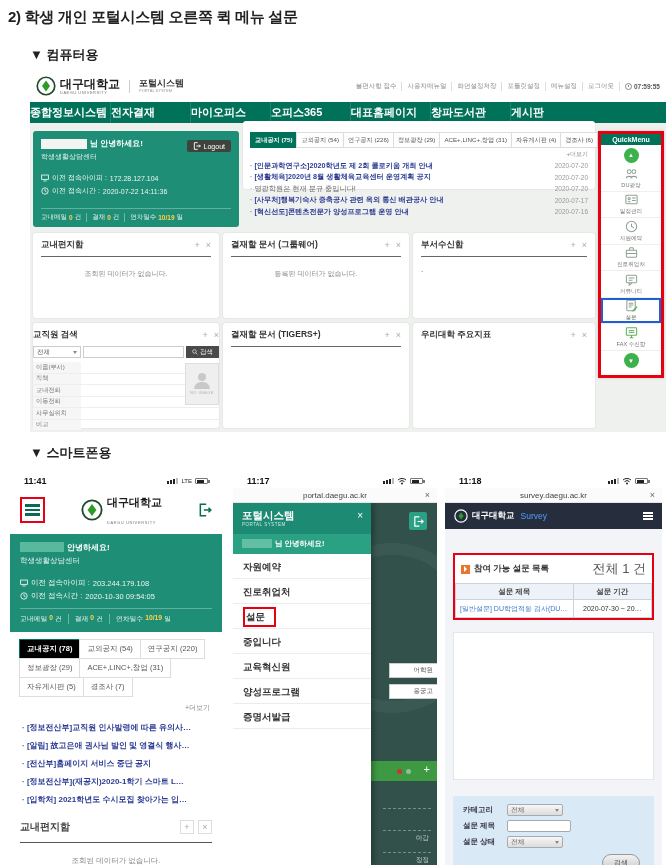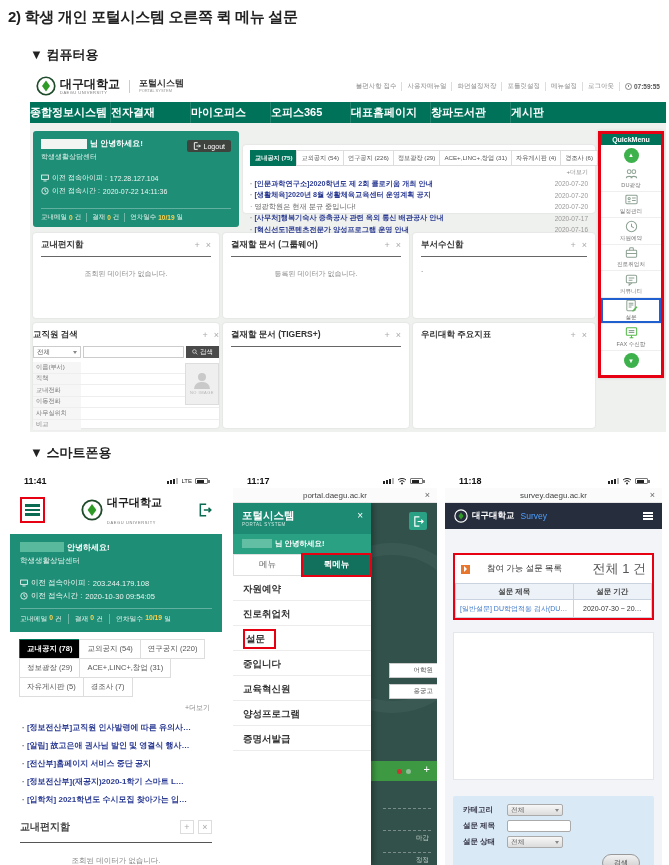--- a/index.html
+++ b/index.html
@@ -37,21 +37,21 @@
   .du-logout{position:absolute;right:8px;top:9px;background:#3E433E;color:#fff;font-size:7px;padding:2px 6px;border-radius:2px;display:flex;gap:3px;align-items:center;cursor:pointer}
   .du-dept{font-size:7px;margin-top:3px;color:#DFF0EA}
   .du-meta{font-size:7px;margin-top:3px;display:flex;gap:3px;align-items:center;color:#EAF5F0}
   .du-meta.first{margin-top:11px}
   .du-foot{position:absolute;left:8px;right:8px;bottom:5px;border-top:1px solid rgba(255,255,255,.3);padding-top:4px;display:flex;font-size:6.5px;align-items:center;color:#EAF5F0}
   .du-foot .seg{display:flex;gap:2px;align-items:center;padding:0 5px;border-right:1px solid rgba(255,255,255,.35);white-space:nowrap}
   .du-foot .seg:first-child{padding-left:0}
   .du-foot .seg:last-child{border-right:none}
   .accent{color:#FFD34D;font-weight:bold}
 
-  #d-notice{left:213px;top:75px;width:352px;height:68px;padding:5px 7px}
+  #d-notice{left:213px;top:51px;width:352px;height:68px;padding:11px 7px}
   .n-tabs{display:flex}
   .n-tab{font-size:6.2px;color:#555;background:#fff;border:1px solid #ddd;padding:2.5px 4px;margin-left:-1px;white-space:nowrap;cursor:pointer}
   .n-tab.active{background:#00725A;border-color:#00725A;color:#fff;font-weight:bold;margin-left:0}
   .n-more{text-align:right;font-size:6px;color:#888;margin:2px 0 1px;cursor:pointer}
   .n-row{display:flex;justify-content:space-between;align-items:center;margin:1.5px 0}
   .n-title{font-size:7.2px;font-weight:bold;color:#2A3A93;white-space:nowrap;overflow:hidden;max-width:290px;cursor:pointer}
   .n-title::before{content:"· ";color:#999}
   .n-title.muted{color:#666;font-weight:normal}
   .n-date{font-size:6.5px;color:#999}
 
@@ -162,21 +162,21 @@
   .p2-flabel{position:absolute;right:8px;font-size:6.5px;color:#C8D4CE}
 
   .p3-head{height:26px;background:#262D3D;display:flex;align-items:center;padding:0 9px;gap:4px;position:relative}
   .p3-univ{font-size:8.5px;font-weight:bold;color:#fff}
   .p3-app{font-size:8.5px;color:#4D9FFF;margin-left:2px}
   .p3-burger{position:absolute;right:9px;cursor:pointer}
   .p3-burger i{display:block;width:10px;height:1.5px;background:#fff;margin:1.5px 0}
   .p3-body{background:#F2F4F7;height:336px;padding:10px 8px}
   .p3-redbox{border:2.5px solid #E60012;background:#fff;margin-top:14px}
   .p3-lhead{display:flex;justify-content:space-between;align-items:center;padding:5px 6px}
-  .p3-lt{display:flex;align-items:center;gap:17px;font-size:8.5px;font-weight:normal;color:#333}
+  .p3-lt{display:flex;align-items:center;gap:4px;font-size:8.5px;font-weight:bold;color:#333}
   .p3-arrow{width:9px;height:9px;background:#E8762D;display:flex;align-items:center;justify-content:center}
   .p3-arrow::after{content:"";border-left:3.5px solid #fff;border-top:3px solid transparent;border-bottom:3px solid transparent}
   .p3-total{font-size:13px;color:#555}
   .p3-table{width:100%;border-collapse:collapse}
   .p3-table th{background:#EDF2F8;border:1px solid #C8D3DF;font-size:7.5px;color:#444;height:16px;font-weight:bold}
   .p3-table td{border:1px solid #C8D3DF;font-size:7px;height:18px;padding:0 4px;white-space:nowrap;overflow:hidden}
   .p3-link{color:#3C78C8;cursor:pointer}
   .p3-period{text-align:center;color:#333}
   .p3-white{background:#fff;border:1px solid #E3E6EA;height:148px;margin-top:12px}
   .p3-form{background:#D9E9F6;margin-top:16px;padding:8px 10px;position:relative;height:80px;border-radius:2px}
@@ -652,24 +652,20 @@
     <div class="p2-drawer">
       <div class="p2-dhead">
         <div class="p2-dhko">포털시스템</div>
         <div class="p2-dhen">PORTAL SYSTEM</div>
         <span class="x">×</span>
       </div>
       <div class="p2-greet">
         <span class="redact-g2"></span>
         <span>님 안녕하세요!</span>
       </div>
-      <div class="p2-tabs">
-        <span class="p2-tab">메뉴</span>
-        <span class="p2-tab quick">퀵메뉴</span>
-      </div>
       <div class="p2-item">자원예약</div>
       <div class="p2-item">진로취업처</div>
       <div class="p2-item"><span class="p2-red">설문</span></div>
       <div class="p2-item">중입니다</div>
       <div class="p2-item">교육혁신원</div>
       <div class="p2-item">양성프로그램</div>
       <div class="p2-item">증명서발급</div>
     </div>
   </div>
 </div>

